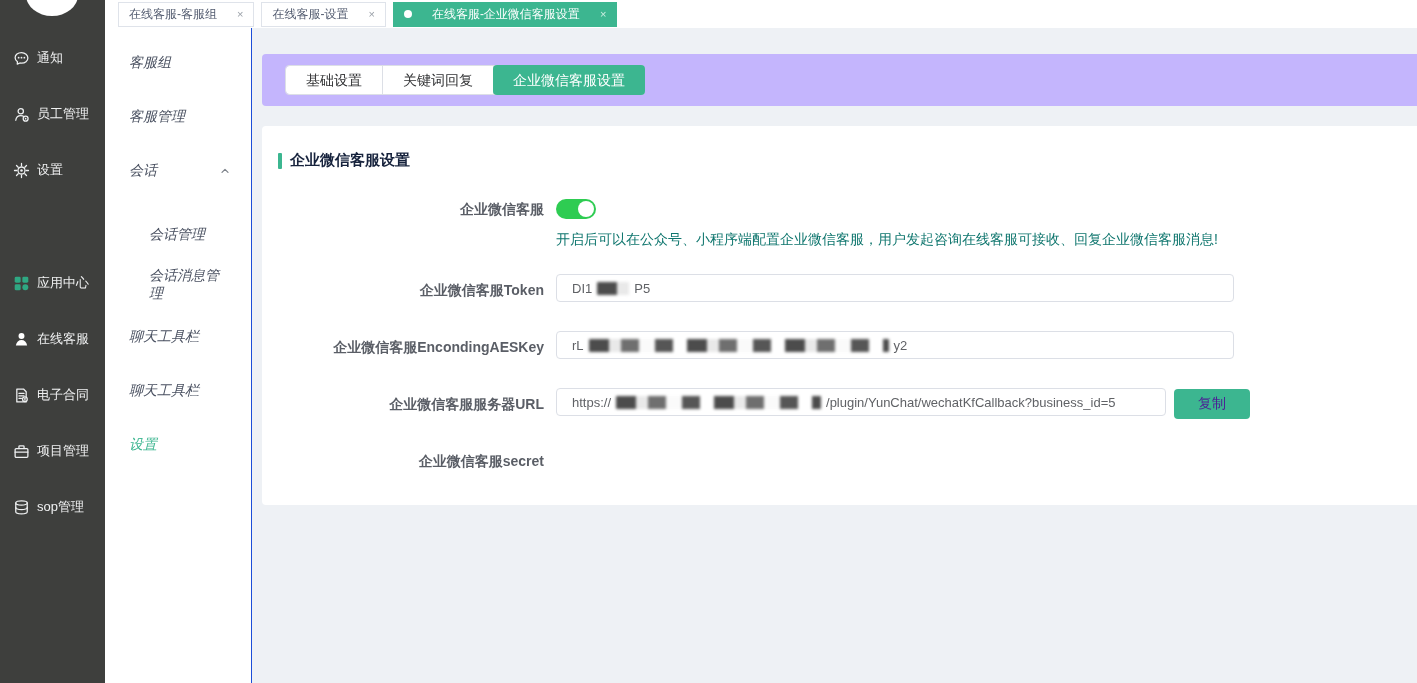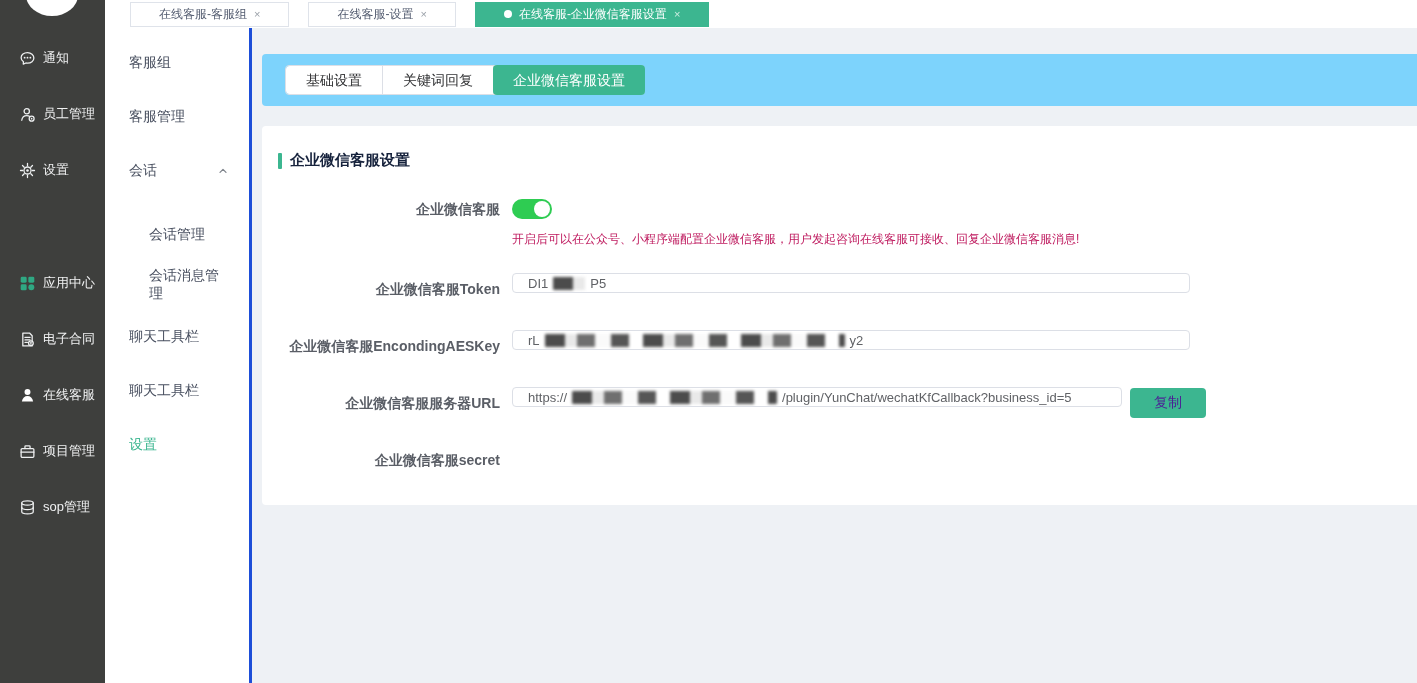--- a/index.html
+++ b/index.html
@@ -2,66 +2,66 @@
 <html><head>
 <meta charset="utf-8">
 <style>
   html,body{margin:0;padding:0;}
   body{font-family:"Liberation Sans","DejaVu Sans",sans-serif;}
   .screen{position:relative;width:1417px;height:683px;background:#eef1f5;overflow:hidden;}
 
   
   .primary-sidebar{position:absolute;left:0;top:0;width:105px;height:683px;background:#3e3f3d;z-index:5;}
   .logo-bump{position:absolute;top:-26px;left:26px;width:52px;height:42px;background:#fff;border-radius:50%;}
-  .pnav{padding-top:30px;margin-left:6px;}
+  .pnav{padding-top:30px;}
   .pnav-item{height:56px;display:flex;align-items:center;padding-left:13px;cursor:pointer;}
   .pnav-spacer{height:57px;}
   .picon{width:17px;height:17px;display:inline-flex;margin-right:7px;flex:none;}
   .picon svg{width:17px;height:17px;}
   .plabel{font-size:13px;color:#f0f1f2;white-space:nowrap;}
 
   
   .tabbar{position:absolute;left:105px;top:0;right:0;height:28px;background:#fff;display:flex;align-items:center;gap:7px;padding-left:13px;z-index:4;}
-  .wtab{height:25px;box-sizing:border-box;border:1px solid #dfe3ea;background:#fff;color:#515a6e;font-size:12px;display:flex;align-items:center;gap:7px;padding:0 28px;cursor:pointer;white-space:nowrap;margin-left:12px;}
+  .wtab{height:25px;box-sizing:border-box;border:1px solid #dfe3ea;background:#fff;color:#515a6e;font-size:12px;display:flex;align-items:center;gap:20px;padding:0 10px;cursor:pointer;white-space:nowrap;}
   .wtab .tclose{color:#9aa0a8;font-size:11px;line-height:1;}
   .wtab.active{background:#3cb690;border-color:#3cb690;color:#fff;}
   .wtab.active .tclose{color:#cdeee2;}
   .tdot{width:8px;height:8px;border-radius:50%;background:#fff;flex:none;}
 
   
-  .secondary-sidebar{position:absolute;left:105px;top:28px;width:147px;bottom:0;background:#fff;border-right:3px solid #1d4ed8;box-sizing:border-box;padding-top:8px;z-index:3;}
+  .secondary-sidebar{position:absolute;left:105px;top:28px;width:147px;bottom:0;background:#fff;border-right:1px solid #1d4ed8;box-sizing:border-box;padding-top:8px;z-index:3;font-style:italic;}
   .snav-item{height:54px;display:flex;align-items:center;padding:0 20px 0 24px;font-size:14px;color:#495060;cursor:pointer;}
   .snav-item.sub{height:50px;padding-left:44px;}
   .snav-item.active{color:#3cb690;}
   .snav-sub-group{margin-top:12px;}
   .caret{margin-left:auto;display:inline-flex;}
 
   
   .content{position:absolute;left:252px;top:28px;right:0;bottom:0;background:#eef1f5;}
-  .tabs-panel{margin:26px 0 0 10px;height:52px;background:#7dd3fc;border-radius:4px 0 0 4px;display:flex;align-items:center;padding-left:23px;}
+  .tabs-panel{margin:26px 0 0 10px;height:52px;background:#c4b5fd;border-radius:4px 0 0 4px;display:flex;align-items:center;padding-left:23px;}
   .seg-tabs{display:flex;border:1px solid #dcdfe6;border-radius:4px;}
   .seg-tab{padding:0 20px;height:28px;line-height:28px;font-size:14px;color:#303133;background:#fff;border-right:1px solid #dcdfe6;cursor:pointer;white-space:nowrap;}
   .seg-tab:first-child{border-radius:4px 0 0 4px;}
   .seg-tab:last-child{border-right:none;border-radius:0 4px 4px 0;}
   .seg-tab.active{background:#3cb690;color:#fff;border-radius:4px;margin:-1px;height:30px;line-height:30px;}
 
   .form-panel{margin:20px 0 0 10px;height:379px;background:#fff;border-radius:4px 0 0 4px;box-sizing:border-box;padding-top:25px;}
   .section-header{display:flex;align-items:center;margin-left:16px;}
   .section-bar{width:4px;height:16px;background:#3cb690;border-radius:1px;margin-right:8px;}
   .section-title{font-size:15px;font-weight:bold;color:#17233d;}
 
   .form{margin-top:28px;}
   .form-row{display:flex;align-items:flex-start;margin-bottom:25px;}
-  .form-label{width:238px;flex:none;text-align:right;padding-right:12px;font-size:14px;font-weight:600;color:#5a5e66;line-height:32px;white-space:nowrap;}
+  .form-label{width:238px;flex:none;text-align:right;padding-right:12px;font-size:14px;font-weight:600;color:#5a5e66;line-height:32px;white-space:nowrap;padding-left:44px;}
   .toggle-row .form-label{line-height:22px;}
   .toggle{width:40px;height:20px;border-radius:10px;background:#2ecc52;position:relative;cursor:pointer;margin-top:1px;}
   .toggle-knob{position:absolute;top:2px;right:2px;width:16px;height:16px;border-radius:50%;background:#fff;}
-  .help-text{font-size:12px;color:#be185d;margin-top:12px;white-space:nowrap;}
+  .help-text{font-size:14px;color:#0f766e;margin-top:12px;white-space:nowrap;}
   .toggle-col{display:flex;flex-direction:column;}
-  .field-input{width:678px;height:20px;box-sizing:border-box;border:1px solid #dcdfe6;border-radius:4px;background:#fff;display:flex;align-items:center;padding:0 15px;font-size:13px;color:#606266;white-space:nowrap;overflow:hidden;}
+  .field-input{width:678px;height:28px;box-sizing:border-box;border:1px solid #dcdfe6;border-radius:4px;background:#fff;display:flex;align-items:center;padding:0 15px;font-size:13px;color:#606266;white-space:nowrap;overflow:hidden;}
   .field-input.short{width:610px;}
   .redact{display:inline-block;height:13px;margin:0 5px;border-radius:1px;filter:blur(1.6px);flex:none;
     background:repeating-linear-gradient(90deg,#4c4c4c 0 20px,#e9e9e9 20px 32px,#6f6f6f 32px 50px,#fafafa 50px 66px,#565656 66px 84px,#ffffff 84px 98px);}
   .copy-btn{margin-left:8px;width:76px;height:30px;margin-top:1px;background:#3cb690;color:#4c1d95;border:none;border-radius:4px;font-size:14px;cursor:pointer;flex:none;}
 </style>
 </head>
 <body>
 
 <div class="screen">
 
@@ -110,38 +110,38 @@
                 <rect x="1.6" y="8.8" width="5.6" height="5.6" rx="1.3"></rect>
                 <rect x="8.8" y="8.8" width="5.6" height="5.6" rx="2.8"></rect>
               </g>
             </svg>
           </span>
           <span class="plabel">应用中心</span>
         </div>
         <div class="pnav-item">
           <span class="picon">
             <svg viewBox="0 0 16 16">
+              <g fill="#ffffff">
+                <circle cx="8" cy="4.7" r="2.8"></circle>
+                <path d="M2.7 13.7c.5-3.4 2.6-5.2 5.3-5.2s4.8 1.8 5.3 5.2z"></path>
+              </g>
+            </svg>
+          </span>
+          <span class="plabel">在线客服</span>
+        </div>
+        <div class="pnav-item">
+          <span class="picon">
+            <svg viewBox="0 0 16 16">
               <path fill="none" stroke="#eef0f1" stroke-width="1.2" stroke-linecap="round" stroke-linejoin="round" d="M3.6 1.9h6.3l2.5 2.5v9.7H3.6z"></path>
               <path fill="none" stroke="#eef0f1" stroke-width="1.2" stroke-linecap="round" stroke-linejoin="round" d="M5.6 6.1h4.8M5.6 8.4h4.8M5.6 10.7h2.4"></path>
               <circle cx="11.2" cy="11.5" r="2.2" fill="#3e3f3d" stroke="#eef0f1" stroke-width="1.2"></circle>
               <path fill="none" stroke="#eef0f1" stroke-width="1.2" stroke-linecap="round" stroke-linejoin="round" d="M11.2 10.6v1.8"></path>
             </svg>
           </span>
           <span class="plabel">电子合同</span>
-        </div>
-        <div class="pnav-item">
-          <span class="picon">
-            <svg viewBox="0 0 16 16">
-              <g fill="#ffffff">
-                <circle cx="8" cy="4.7" r="2.8"></circle>
-                <path d="M2.7 13.7c.5-3.4 2.6-5.2 5.3-5.2s4.8 1.8 5.3 5.2z"></path>
-              </g>
-            </svg>
-          </span>
-          <span class="plabel">在线客服</span>
         </div>
         <div class="pnav-item">
           <span class="picon">
             <svg viewBox="0 0 16 16">
               <rect fill="none" stroke="#eef0f1" stroke-width="1.2" stroke-linecap="round" stroke-linejoin="round" x="2" y="5.2" width="12" height="8.3" rx="1"></rect>
               <path fill="none" stroke="#eef0f1" stroke-width="1.2" stroke-linecap="round" stroke-linejoin="round" d="M5.6 5.2V3.4c0-.4.3-.7.7-.7h3.4c.4 0 .7.3.7.7v1.8"></path>
               <path fill="none" stroke="#eef0f1" stroke-width="1.2" stroke-linecap="round" stroke-linejoin="round" d="M2 8.6h12"></path>
             </svg>
           </span>
           <span class="plabel">项目管理</span>

